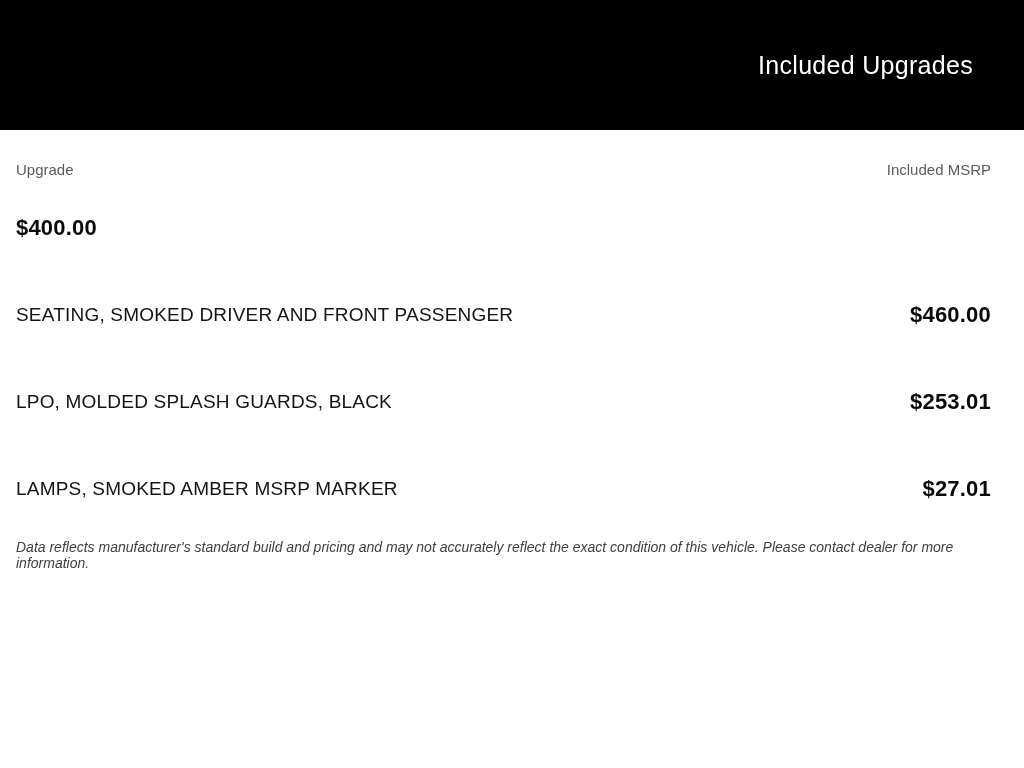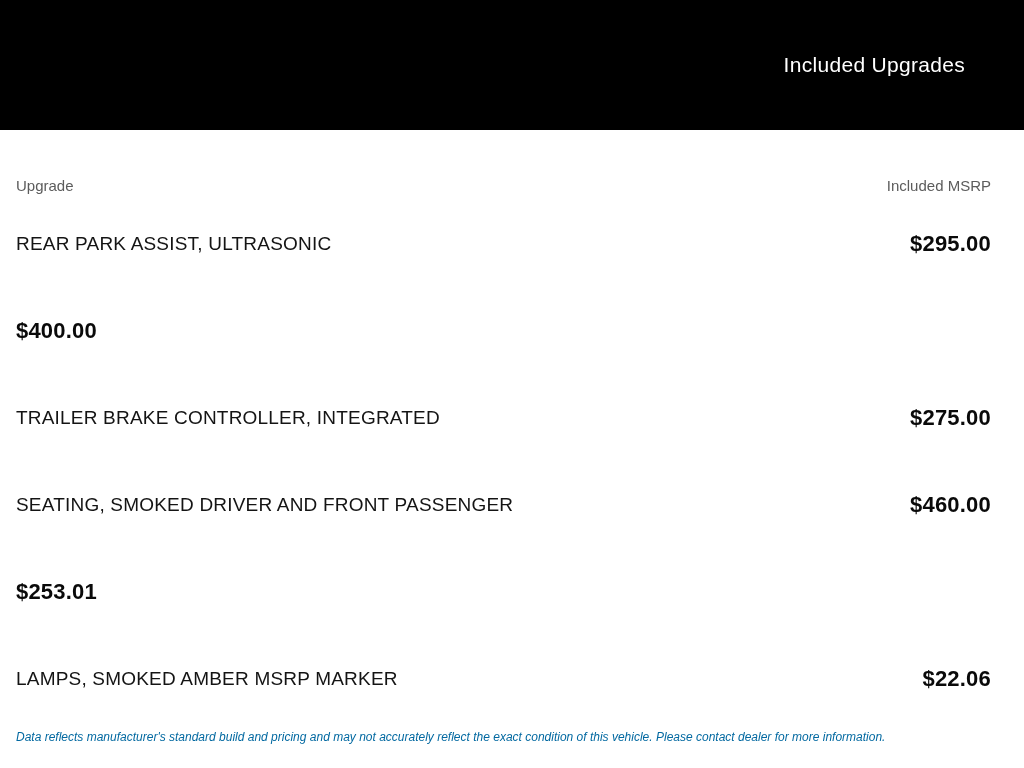--- a/index.html
+++ b/index.html
@@ -15,27 +15,27 @@
     height: 130px;
     width: 100%;
     background: #000000;
     display: flex;
     align-items: center;
     justify-content: flex-end;
     padding-right: 51px;
   }
   .banner .title {
     color: #ffffff;
-    font-size: 21px;
+    font-size: 25px;
     font-weight: 400;
-    margin: 8px;
+    margin: 0;
     letter-spacing: 0.3px;
   }
   .content {
-    padding: 16px 33px 0 16px;
+    padding: 0 33px 0 16px;
   }
   .col-headers {
     display: flex;
     justify-content: space-between;
     align-items: center;
     padding-top: 31px;
     color: #5c5c5c;
     font-size: 15px;
     line-height: 18px;
   }
@@ -54,58 +54,51 @@
     letter-spacing: 0.2px;
   }
   .row .price {
     font-size: 22px;
     font-weight: 700;
     color: #0a0a0a;
     letter-spacing: 0.2px;
   }
   .disclaimer {
     margin-top: 7px;
-    font-size: 12px;
+    font-size: 14px;
     font-style: italic;
-    color: #0369a1;
+    color: #404040;
     line-height: 16px;
   }
 </style>
 </head>
 <body>
 
 <header class="banner">
   <h1 class="title">Included Upgrades</h1>
 </header>
 
 <main class="content">
   <div class="col-headers">
     <span>Upgrade</span>
     <span>Included MSRP</span>
   </div>
 
   <div class="rows">
     <div class="row">
-      <span class="name">REAR PARK ASSIST, ULTRASONIC</span>
-      <span class="price">$295.00</span>
-    </div>
-    <div class="row">
       <span class="price">$400.00</span>
-    </div>
-    <div class="row">
-      <span class="name">TRAILER BRAKE CONTROLLER, INTEGRATED</span>
-      <span class="price">$275.00</span>
     </div>
     <div class="row">
       <span class="name">SEATING, SMOKED DRIVER AND FRONT PASSENGER</span>
       <span class="price">$460.00</span>
     </div>
     <div class="row">
+      <span class="name">LPO, MOLDED SPLASH GUARDS, BLACK</span>
       <span class="price">$253.01</span>
     </div>
     <div class="row">
       <span class="name">LAMPS, SMOKED AMBER MSRP MARKER</span>
-      <span class="price">$22.06</span>
+      <span class="price">$27.01</span>
     </div>
   </div>
 
   <p class="disclaimer">Data reflects manufacturer's standard build and pricing and may not accurately reflect the exact condition of this vehicle. Please contact dealer for more information.</p>
 </main>
 
 </body></html>

